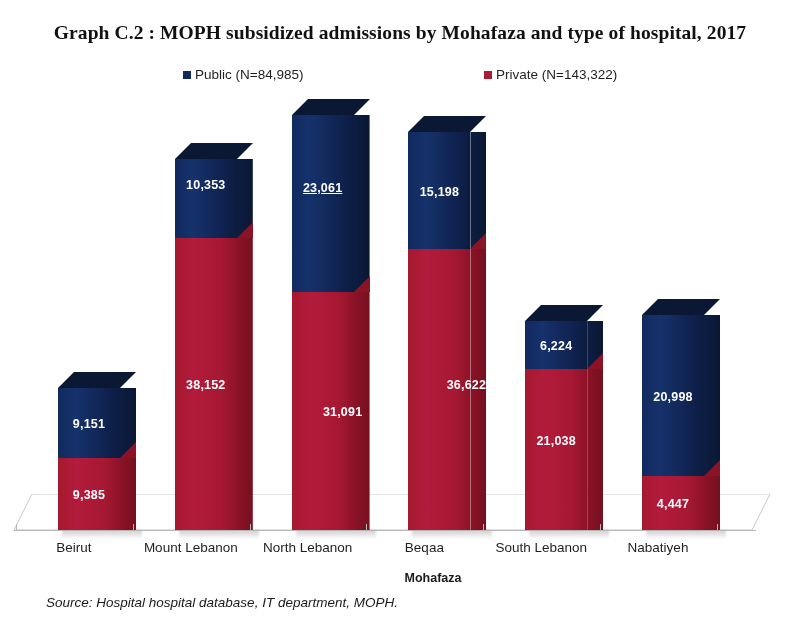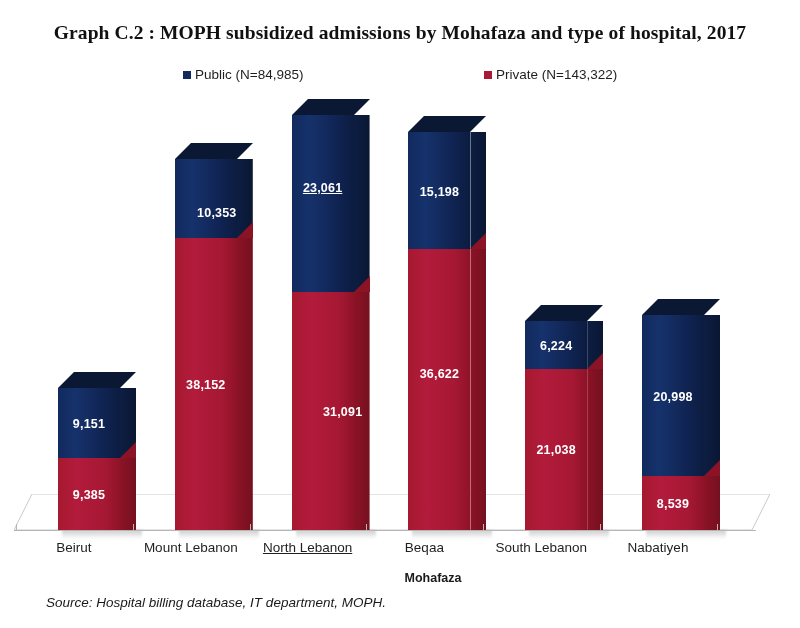--- a/index.html
+++ b/index.html
@@ -269,21 +269,21 @@
               <svg width="78" height="16" viewBox="0 0 78 16">
                 <polygon points="0,16 16,0 78,0 62,16" fill="#0a1833"></polygon>
               </svg>
             </div>
             <div class="cap" style="bottom: 292px;">
               <svg width="78" height="16" viewBox="0 0 78 16">
                 <polygon points="62,16 78,0 78,16" fill="#8c1326"></polygon>
               </svg>
             </div>
             <div class="bar-value" style="bottom: 138px;">38,152</div>
-            <div class="bar-value" style="bottom: 310px; margin-left: 11px;">10,353</div>
+            <div class="bar-value" style="bottom: 338px;">10,353</div>
           </div>
         </div>
         <div class="bar-group" style="left: 291.6px;">
           <div class="bar" style="height: 415px;">
             <div class="seg-shadow"></div>
             <div class="seg private" style="bottom: 0px; height: 238px;">
               <div class="seg-front"></div>
               <div class="seg-side"></div>
             </div>
             <div class="seg public" style="bottom: 238px; height: 177px;">
@@ -318,21 +318,21 @@
             <div class="cap" style="bottom: 398px;">
               <svg width="78" height="16" viewBox="0 0 78 16">
                 <polygon points="0,16 16,0 78,0 62,16" fill="#0a1833"></polygon>
               </svg>
             </div>
             <div class="cap" style="bottom: 281px;">
               <svg width="78" height="16" viewBox="0 0 78 16">
                 <polygon points="62,16 78,0 78,16" fill="#8c1326"></polygon>
               </svg>
             </div>
-            <div class="bar-value" style="bottom: 149px;">36,622</div>
+            <div class="bar-value" style="bottom: 138px; padding-left: 27px;">36,622</div>
             <div class="bar-value" style="bottom: 331.5px;">15,198</div>
           </div>
         </div>
         <div class="bar-group" style="left: 525.2px;">
           <div class="bar" style="height: 209px;">
             <div class="seg-shadow"></div>
             <div class="seg private" style="bottom: 0px; height: 161px;">
               <div class="seg-front"></div>
               <div class="seg-side"></div>
             </div>
@@ -343,21 +343,21 @@
             <div class="cap" style="bottom: 209px;">
               <svg width="78" height="16" viewBox="0 0 78 16">
                 <polygon points="0,16 16,0 78,0 62,16" fill="#0a1833"></polygon>
               </svg>
             </div>
             <div class="cap" style="bottom: 161px;">
               <svg width="78" height="16" viewBox="0 0 78 16">
                 <polygon points="62,16 78,0 78,16" fill="#8c1326"></polygon>
               </svg>
             </div>
-            <div class="bar-value" style="bottom: 73px;">21,038</div>
+            <div class="bar-value" style="bottom: 82px;">21,038</div>
             <div class="bar-value" style="bottom: 177px;">6,224</div>
           </div>
         </div>
         <div class="bar-group" style="left: 642px;">
           <div class="bar" style="height: 215px;">
             <div class="seg-shadow"></div>
             <div class="seg private" style="bottom: 0px; height: 54px;">
               <div class="seg-front"></div>
               <div class="seg-side"></div>
             </div>
@@ -368,40 +368,40 @@
             <div class="cap" style="bottom: 215px;">
               <svg width="78" height="16" viewBox="0 0 78 16">
                 <polygon points="0,16 16,0 78,0 62,16" fill="#0a1833"></polygon>
               </svg>
             </div>
             <div class="cap" style="bottom: 54px;">
               <svg width="78" height="16" viewBox="0 0 78 16">
                 <polygon points="62,16 78,0 78,16" fill="#8c1326"></polygon>
               </svg>
             </div>
-            <div class="bar-value" style="bottom: 19px;">8,539</div>
+            <div class="bar-value" style="bottom: 19px;">4,447</div>
             <div class="bar-value" style="bottom: 126.5px;">20,998</div>
           </div>
         </div>
       </div>
   </div>
 
   <div class="axis-line"></div>
   <div id="axis-layer">
       <div class="tick" style="left: 16px;"></div>
       <div class="cat-label" style="left: 16px; width: 116px;">Beirut</div>
       <div class="tick" style="left: 132.8px;"></div>
       <div class="cat-label" style="left: 132.8px; width: 116px;">Mount Lebanon</div>
       <div class="tick" style="left: 249.6px;"></div>
-      <div class="cat-label" style="left: 249.6px; width: 116px; text-decoration: underline;">North Lebanon</div>
+      <div class="cat-label" style="left: 249.6px; width: 116px;">North Lebanon</div>
       <div class="tick" style="left: 366.4px;"></div>
       <div class="cat-label" style="left: 366.4px; width: 116px;">Beqaa</div>
       <div class="tick" style="left: 483.2px;"></div>
       <div class="cat-label" style="left: 483.2px; width: 116px;">South Lebanon</div>
       <div class="tick" style="left: 600px;"></div>
       <div class="cat-label" style="left: 600px; width: 116px;">Nabatiyeh</div>
       <div class="tick" style="left: 716.8px;"></div>
     </div>
   <div class="axis-title">Mohafaza</div>
 
-  <div class="source-note">Source: Hospital billing database, IT department, MOPH.</div>
+  <div class="source-note">Source: Hospital hospital database, IT department, MOPH.</div>
 
 </div>
 
 </body></html>

